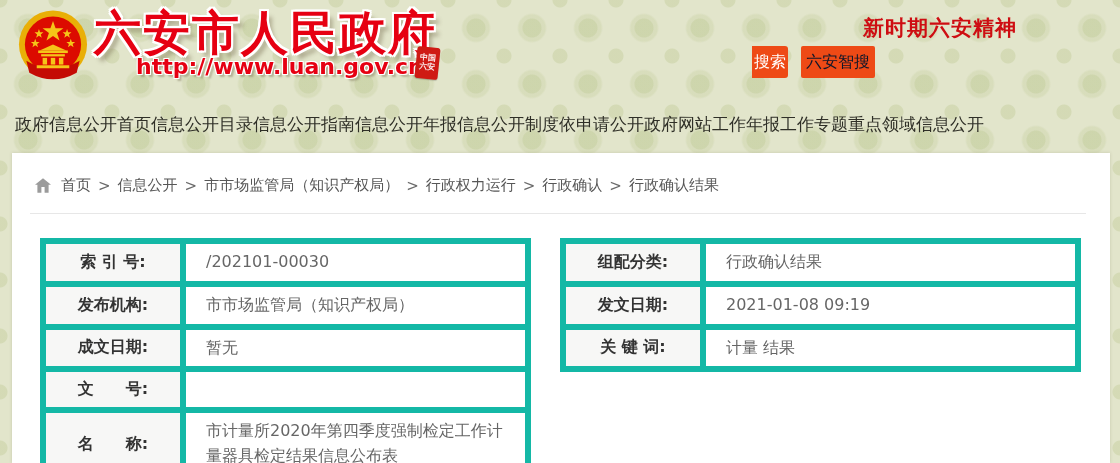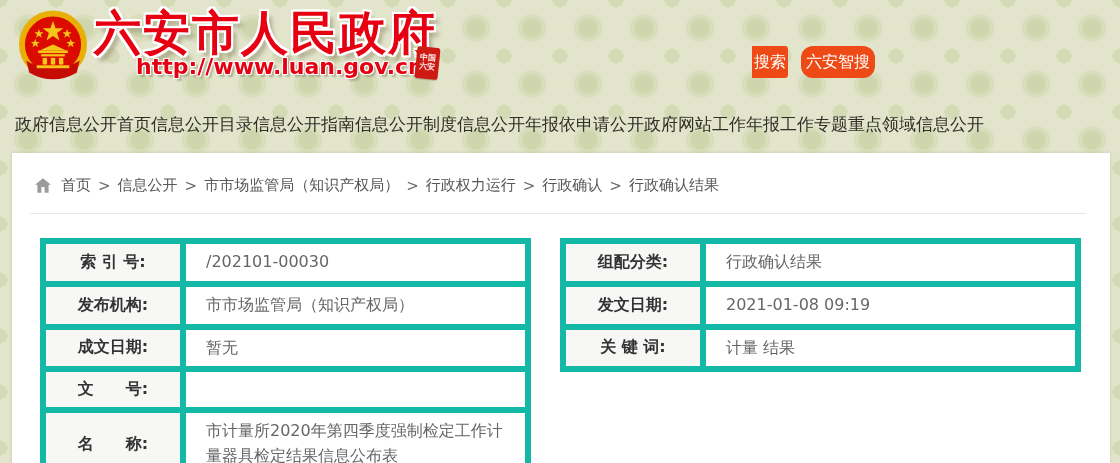--- a/index.html
+++ b/index.html
@@ -52,22 +52,22 @@
   }
   .search-box input::placeholder { color:#a6a6a6; }
   .mag-icon { width:17px; height:17px; margin-right:7px; flex:0 0 auto; }
   .scope { font-size:15px; color:#666; margin:0 7px 0 4px; white-space:nowrap; cursor:pointer; }
   .chev { width:0; height:0; border-left:5px solid transparent; border-right:5px solid transparent; border-top:6px solid #c4c4c4; cursor:pointer; }
   .btn-search {
     width:36px; background:#ee4a16; color:#fff; font-size:16px; border:none;
     border-radius:0 3px 3px 0; cursor:pointer; font-family:inherit;
   }
   .btn-smart {
-    margin-left:13px; width:74px; background:#ee4a16; color:#ffffff; font-size:16px; border:none;
-    border-radius:12px; cursor:pointer; font-family:inherit;
+    margin-left:13px; width:74px; background:#ee4a16; color:#0f172a; font-size:16px; border:none;
+    border-radius:2px; cursor:pointer; font-family:inherit;
   }
 
   
   .nav {
     position:absolute; left:0; top:100px; width:964px; height:48px;
     display:flex; justify-content:space-between; align-items:center; padding:0 15px;
   }
   .nav-item { font-size:17px; color:#2f2f27; cursor:pointer; white-space:nowrap; }
 
   
@@ -119,33 +119,34 @@
     <rect x="28" y="76" width="44" height="4" fill="#f5c518"></rect>
   </svg>
 
   <div class="title-block">
     <div class="site-title">六安市人民政府</div>
     <div class="site-url">http://www.luan.gov.cn/</div>
   </div>
 
   <div class="seal">中国六安</div>
 
+  <div class="slogan">新时期六安精神</div>
 
   <div class="searchbar">
     <button class="btn-search">搜索</button>
     <button class="btn-smart">六安智搜</button>
   </div>
 </div>
 
 <div class="nav">
   <span class="nav-item">政府信息公开首页</span>
   <span class="nav-item">信息公开目录</span>
   <span class="nav-item">信息公开指南</span>
+  <span class="nav-item">信息公开年报</span>
   <span class="nav-item">信息公开制度</span>
-  <span class="nav-item">信息公开年报</span>
   <span class="nav-item">依申请公开</span>
   <span class="nav-item">政府网站工作年报</span>
   <span class="nav-item">工作专题</span>
   <span class="nav-item">重点领域信息公开</span>
 </div>
 
 <div class="panel">
 
   <div class="breadcrumb">
     <svg class="home-icon" viewBox="0 0 20 18">

